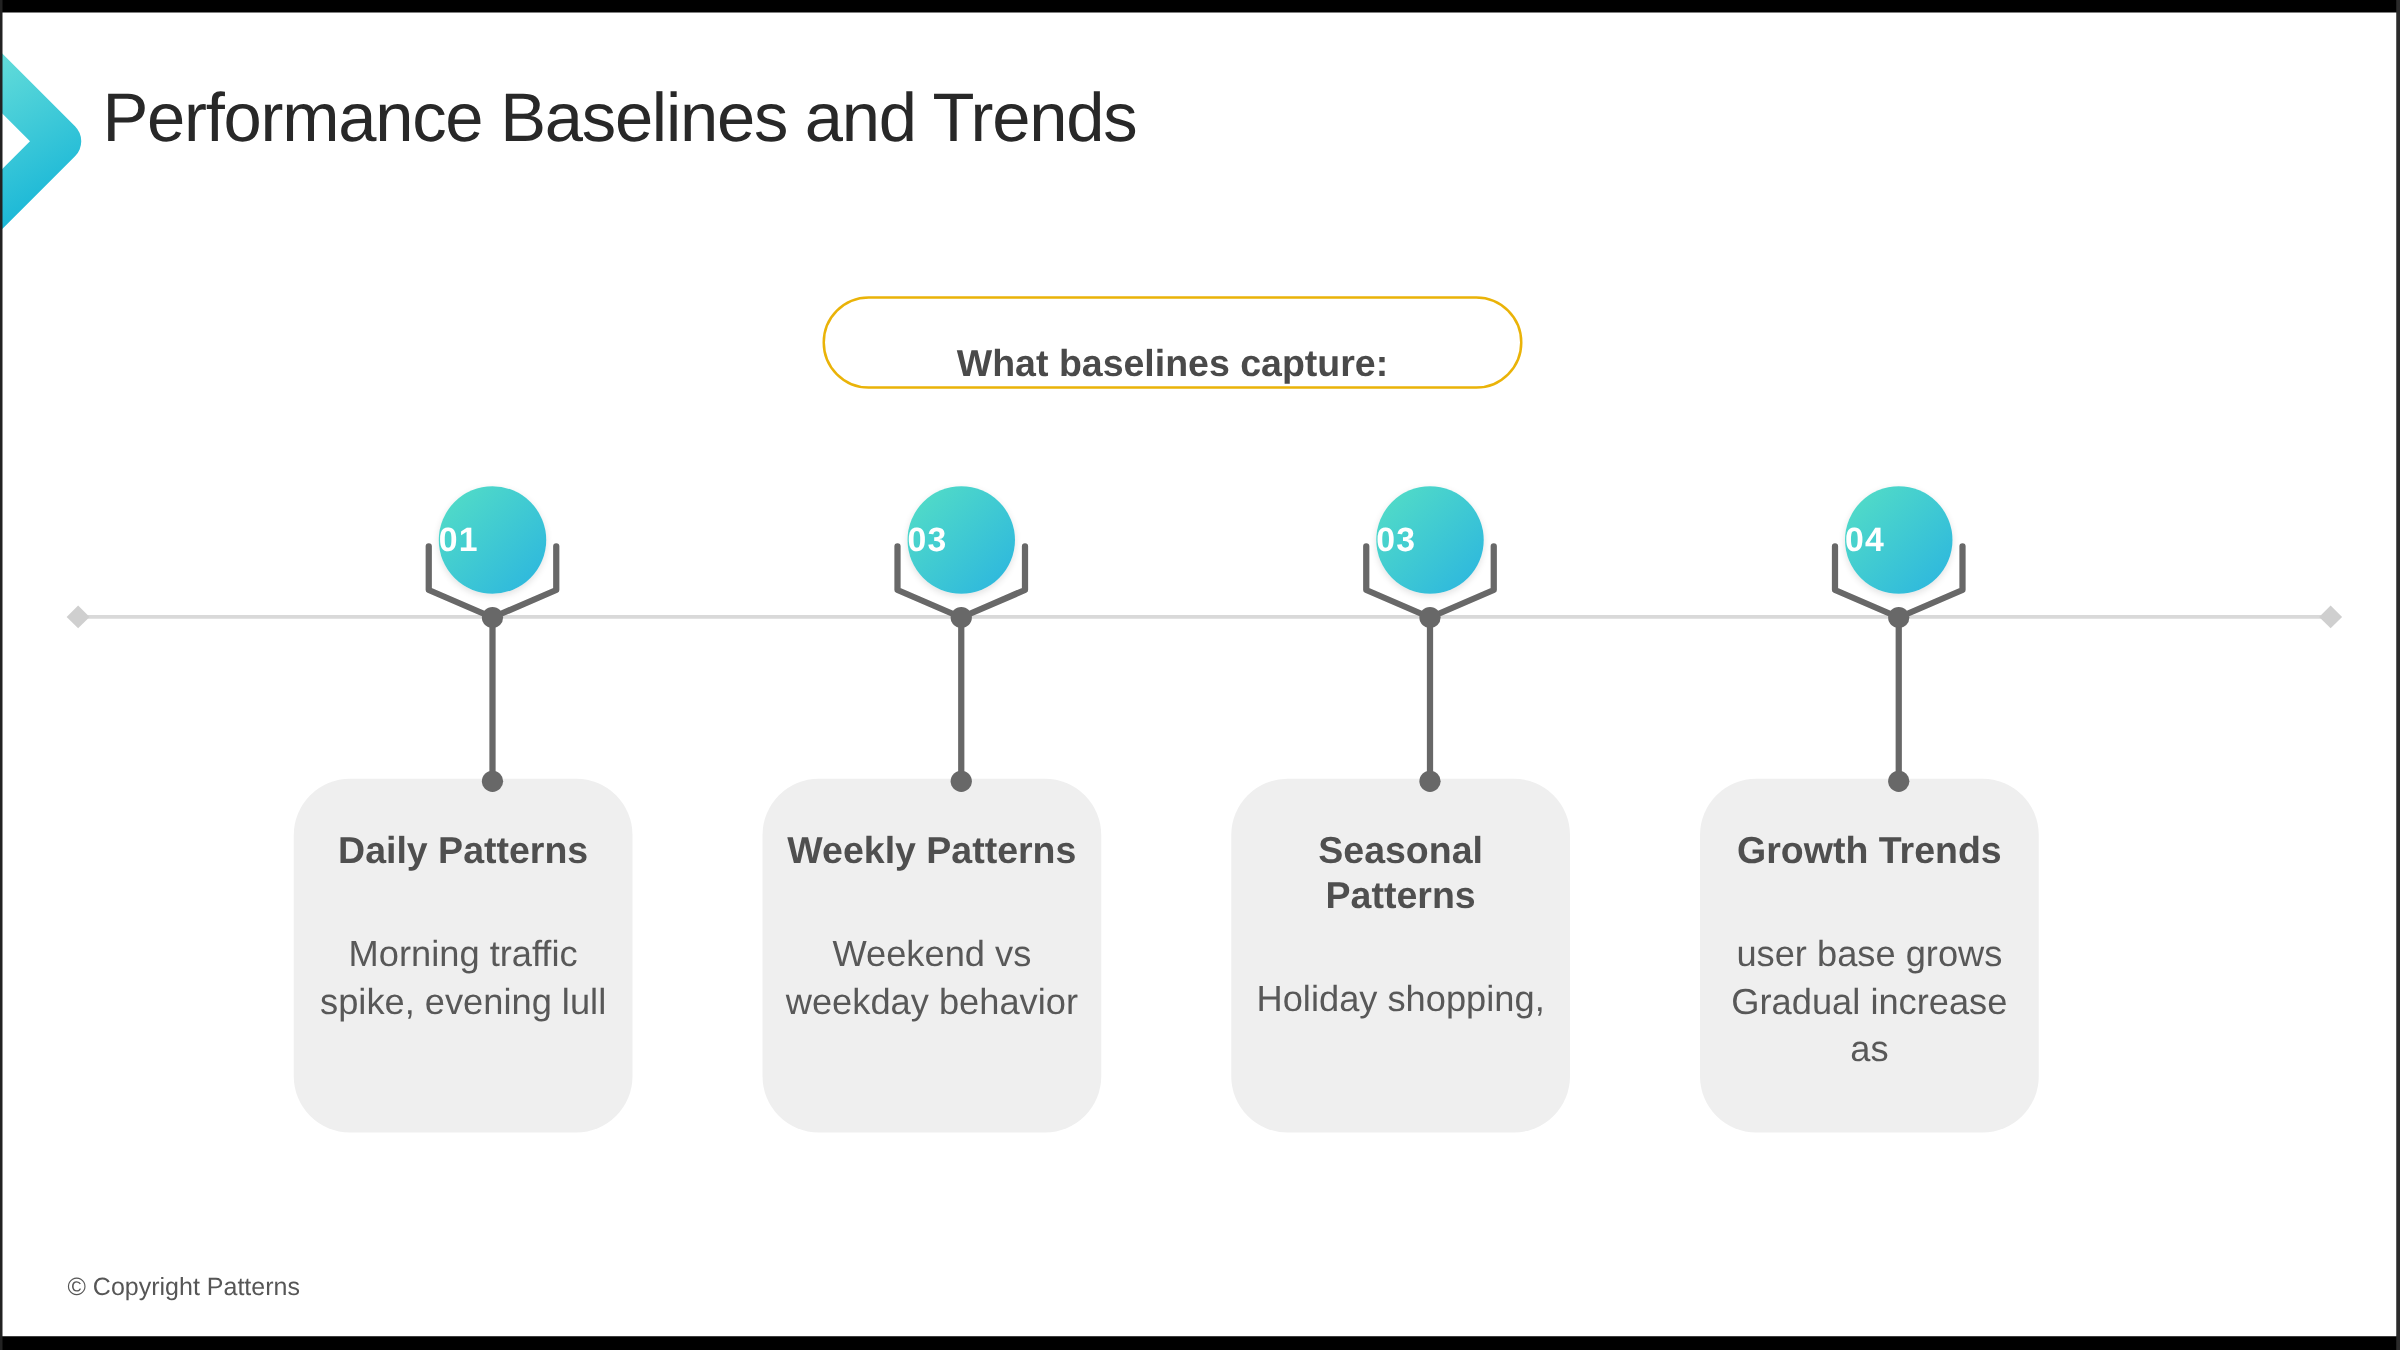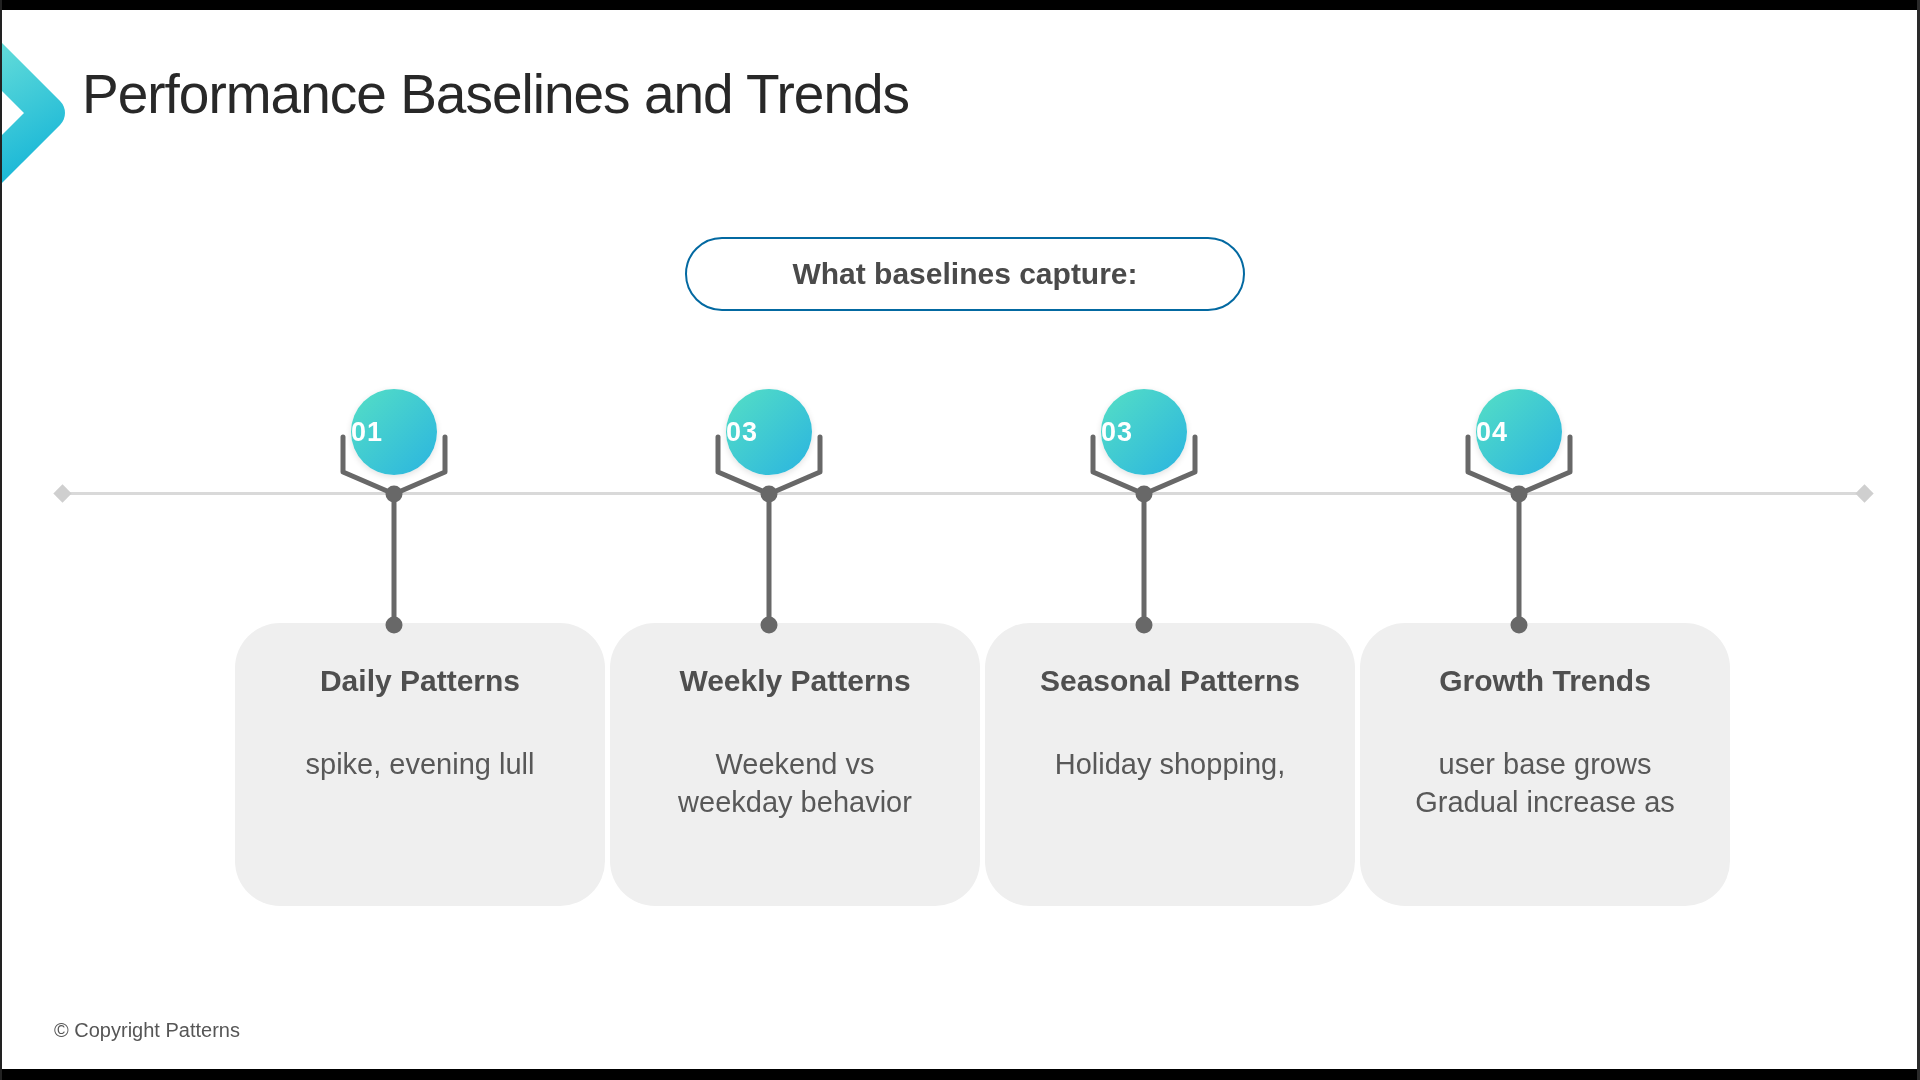--- a/index.html
+++ b/index.html
@@ -18,23 +18,23 @@
   .logo{position:absolute;left:0;top:8px;width:80px;height:196px;overflow:hidden;z-index:5;}
 
   
   .page-title{
     position:absolute;left:82px;top:62px;font-size:55px;font-weight:500;
     color:#282828;letter-spacing:-1px;white-space:nowrap;
   }
 
   
   .badge{
-    position:absolute;left:685px;top:237px;width:560px;height:74px;
-    background:#fff;border:2px solid #0369a1;border-radius:39px;box-sizing:border-box;
-    display:flex;align-items:center;justify-content:center;
+    position:absolute;left:658px;top:237px;width:560px;height:74px;
+    background:#fff;border:2px solid #eab308;border-radius:39px;box-sizing:border-box;
+    display:flex;align-items:flex-end;justify-content:center;
     font-size:30px;font-weight:bold;color:#4a4a4a;
   }
 
   
   .tl-line{position:absolute;left:62px;top:492px;width:1803px;height:3px;background:#d9d9d9;z-index:1;}
   .tl-diamond{position:absolute;top:487px;width:13px;height:13px;background:#cfcfcf;transform:rotate(45deg);z-index:1;}
   .tl-diamond.left{left:56px;}
   .tl-diamond.right{left:1858px;}
 
   
@@ -45,21 +45,21 @@
 
   .circle{
     position:absolute;left:117px;top:9px;width:86px;height:86px;border-radius:50%;
     background:linear-gradient(135deg,#55dfc5 0%,#2ab4e0 100%);
     box-shadow:0 2px 6px rgba(0,0,0,0.12);
     z-index:3;display:flex;align-items:center;justify-content:flex-start;
     font-size:27px;font-weight:bold;color:#fff;letter-spacing:1px;
   }
 
   .card{
-    position:absolute;left:1px;top:243px;width:370px;height:283px;
+    position:absolute;left:1px;top:243px;width:271px;height:283px;
     background:#efefef;border-radius:45px;z-index:1;text-align:center;
     box-sizing:border-box;padding:40px 18px 0;
   }
   .card-title{font-size:30px;font-weight:bold;color:#4f4f4f;line-height:36px;}
   .card-desc{margin-top:46px;font-size:29px;color:#585858;line-height:38px;}
 
   .footer{position:absolute;left:54px;top:1019px;font-size:20px;color:#565656;}
 </style>
 </head>
 <body>
@@ -94,20 +94,21 @@
 <div class="item item1">
   <svg class="connector" width="120" height="220" viewBox="0 0 120 220">
     <path d="M9 17 V52 L60 74 L111 52 V17" fill="none" stroke="#686868" stroke-width="5" stroke-linecap="round" stroke-linejoin="round"></path>
     <line x1="60" y1="74" x2="60" y2="205" stroke="#686868" stroke-width="5"></line>
     <circle cx="60" cy="74" r="8.5" fill="#686868"></circle>
     <circle cx="60" cy="205" r="8.5" fill="#686868"></circle>
   </svg>
   <div class="card">
     <div class="card-title">Daily Patterns</div>
     <div class="card-desc">
+      <div>Morning traffic</div>
       <div>spike, evening lull</div>
     </div>
   </div>
   <div class="circle">
     <span>01</span>
   </div>
 </div>
 
 <div class="item item2">
   <svg class="connector" width="120" height="220" viewBox="0 0 120 220">

